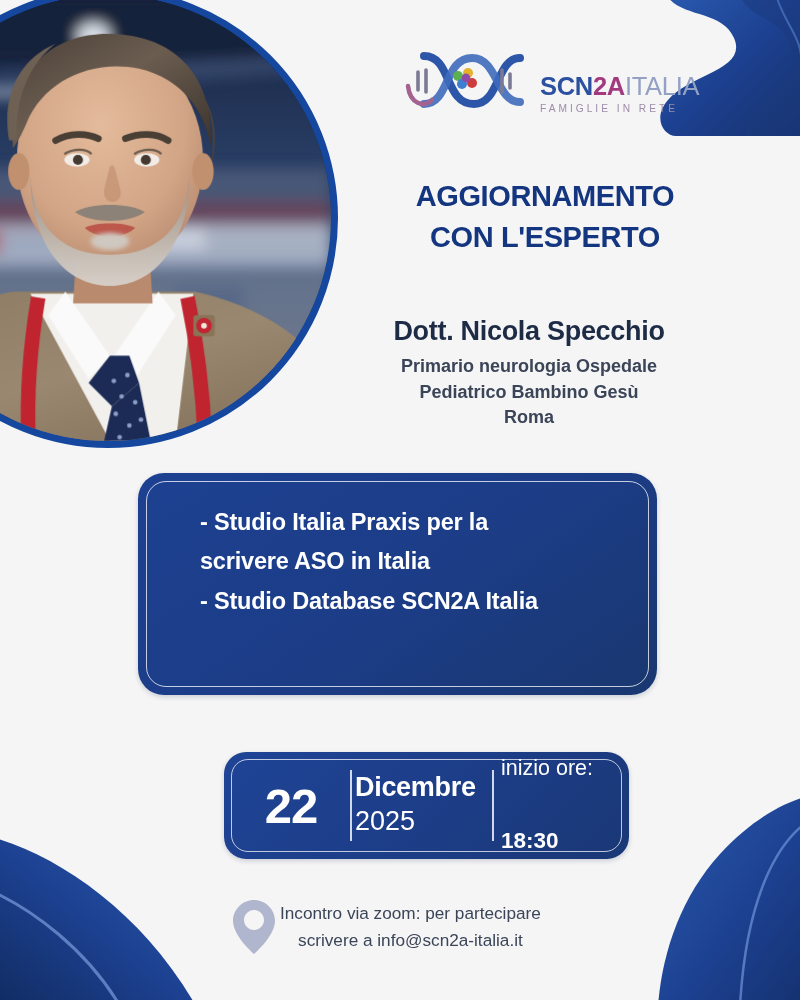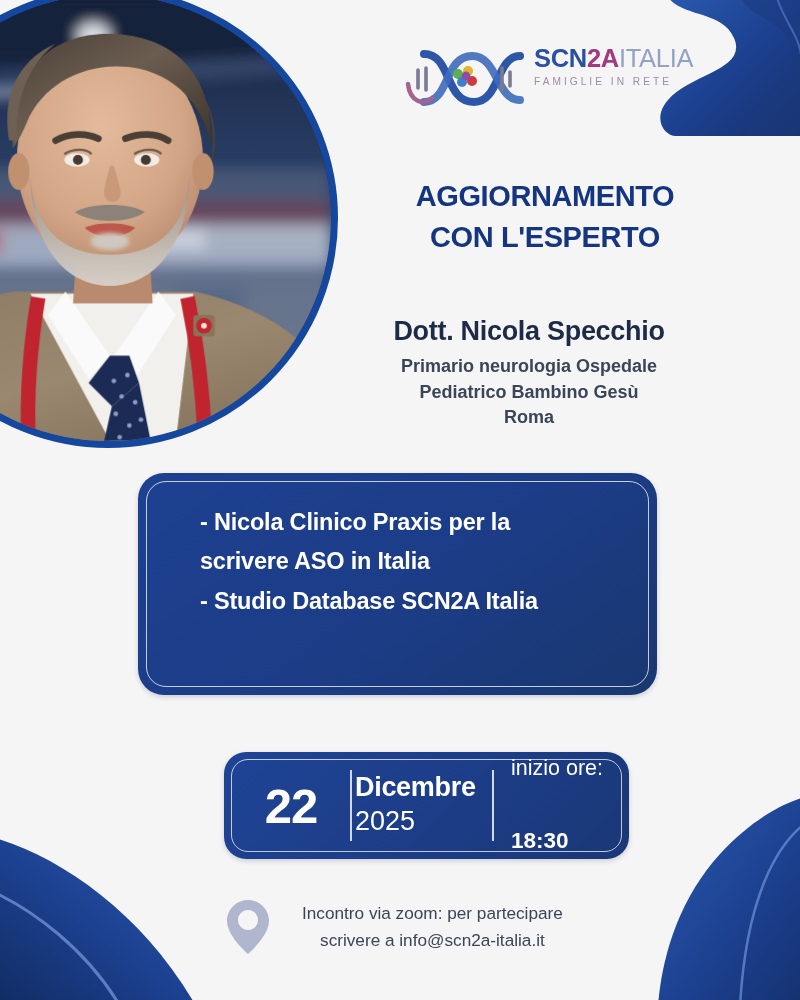--- a/index.html
+++ b/index.html
@@ -32,21 +32,21 @@
     border:7px solid #15479f;
     overflow:hidden;
     background:#0f2a52;
   }
   #portrait-photo{ position:absolute; inset:0; }
 
   
   #logo-block{
     position:absolute; left:400px; top:44px;
     width:305px; height:70px;
-    display:flex; align-items:flex-start; gap:4px;
+    display:flex; align-items:flex-end; gap:10px;
   }
   #logo-mark{ width:130px; height:68px; flex:0 0 auto; }
   #logo-text{ display:flex; flex-direction:column; justify-content:center; padding-top:2px; }
   #logo-wordmark{
     font-size:25.5px; font-weight:700; letter-spacing:-0.3px;
     line-height:1; white-space:nowrap;
   }
   #logo-wordmark .s1{ color:#2c50a0; }
   #logo-wordmark .s2{ color:#a23a80; }
   #logo-wordmark .s3{ color:#93a1c4; font-weight:400; }
@@ -116,28 +116,28 @@
   .date-cell{ display:flex; flex-direction:column; justify-content:center; }
   #date-day{
     width:118px; align-items:center; justify-content:center;
     color:#fff; font-weight:700; font-size:49px; letter-spacing:-1px;
     display:flex;
   }
   .vrule{ width:2px; background:rgba(255,255,255,.8); margin:10px 0; flex:0 0 auto; }
   #date-month{ padding-left:3px; width:140px; }
   #date-month .m{ color:#fff; font-weight:700; font-size:27px; line-height:1.1; letter-spacing:-0.3px;}
   #date-month .y{ color:#fff; font-weight:400; font-size:27px; line-height:1.2; margin-top:2px;}
-  #date-time{ padding-left:17px;gap:39px; }
+  #date-time{ padding-left:7px;gap:39px; }
   #date-time .lbl{ color:#fff; font-weight:400; font-size:21.5px; line-height:1.2; }
   #date-time .val{ color:#fff; font-weight:700; font-size:22.5px; line-height:1.3; margin-top:5px;}
 
   
   #footer{
-    position:absolute; left:222px; top:898px;
-    width:360px; display:flex; align-items:center; gap:28px;
+    position:absolute; left:228px; top:898px;
+    width:360px; display:flex; align-items:center; gap:0;
   }
   #pin-icon{ width:52px; height:58px; flex:0 0 auto; }
   #footer-text{
     color:#3b4558; font-size:17.2px; line-height:1.55; text-align:center;
     font-weight:400;
   }
   #footer-text span{ display:block; }
 </style>
 </head>
 <body>
@@ -329,21 +329,21 @@
     <div id="speaker-role">
       <span>Primario neurologia Ospedale</span><br>
       <span>Pediatrico Bambino Gesù</span><br>
       <span>Roma</span>
     </div>
   </div>
 
   <div id="topics-box">
     <div id="topics-inner"></div>
     <div id="topics-text">
-      <span class="item">- Nicola Clinico Praxis per la</span>
+      <span class="item">- Studio Italia Praxis per la</span>
       <span class="item">scrivere ASO in Italia</span>
       <span class="item">- Studio Database SCN2A Italia</span>
     </div>
   </div>
 
   <div id="date-box">
     <div id="date-inner">
       <div id="date-day" class="date-cell">22</div>
       <div class="vrule"></div>
       <div id="date-month" class="date-cell">

